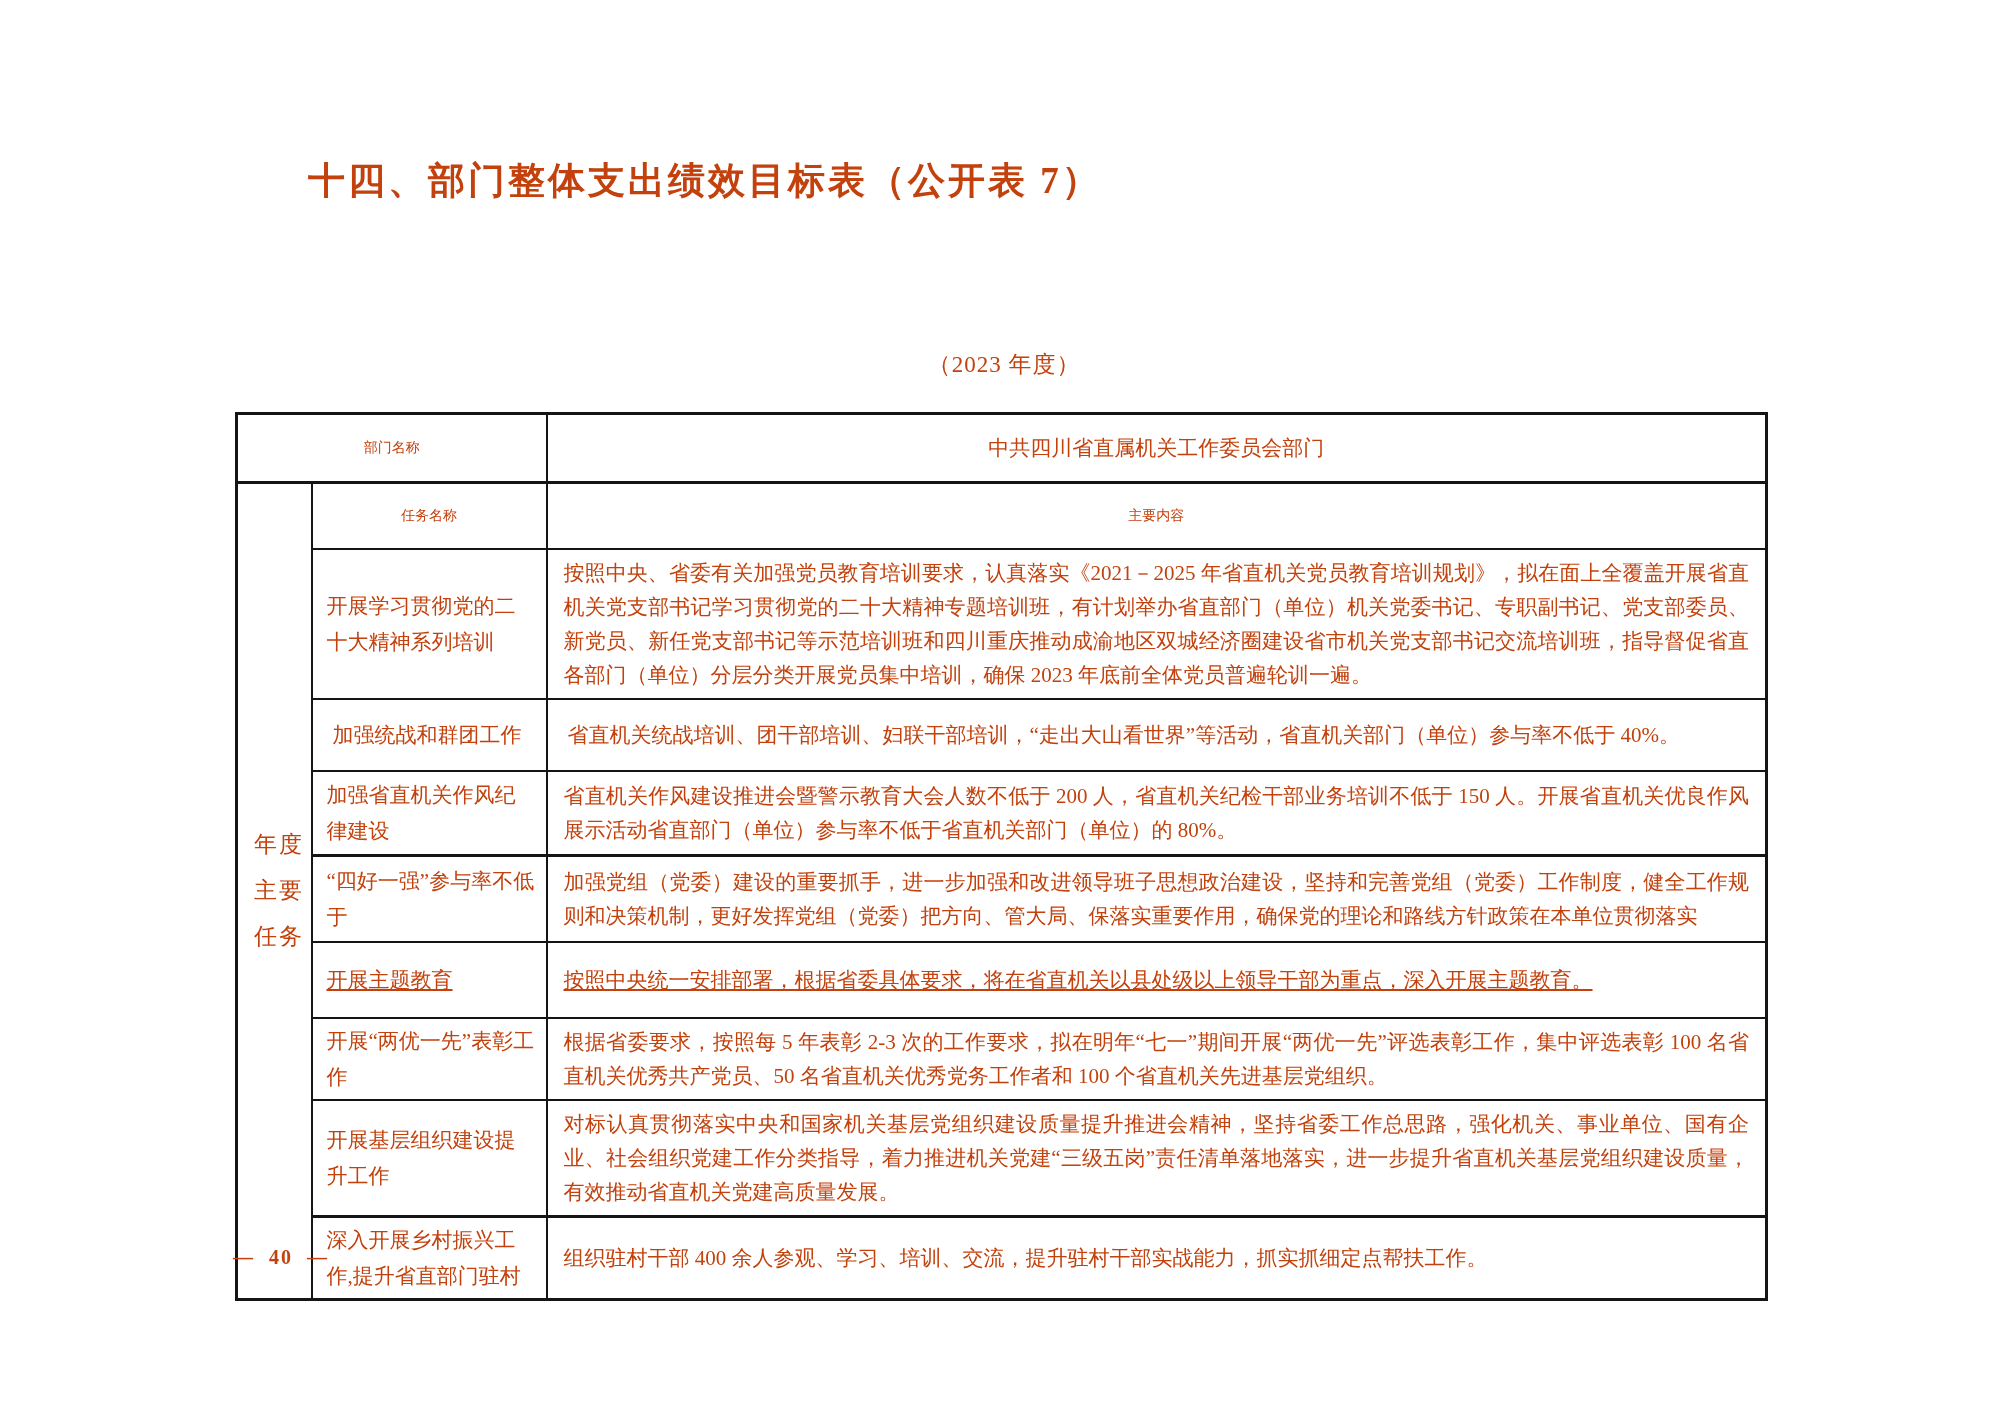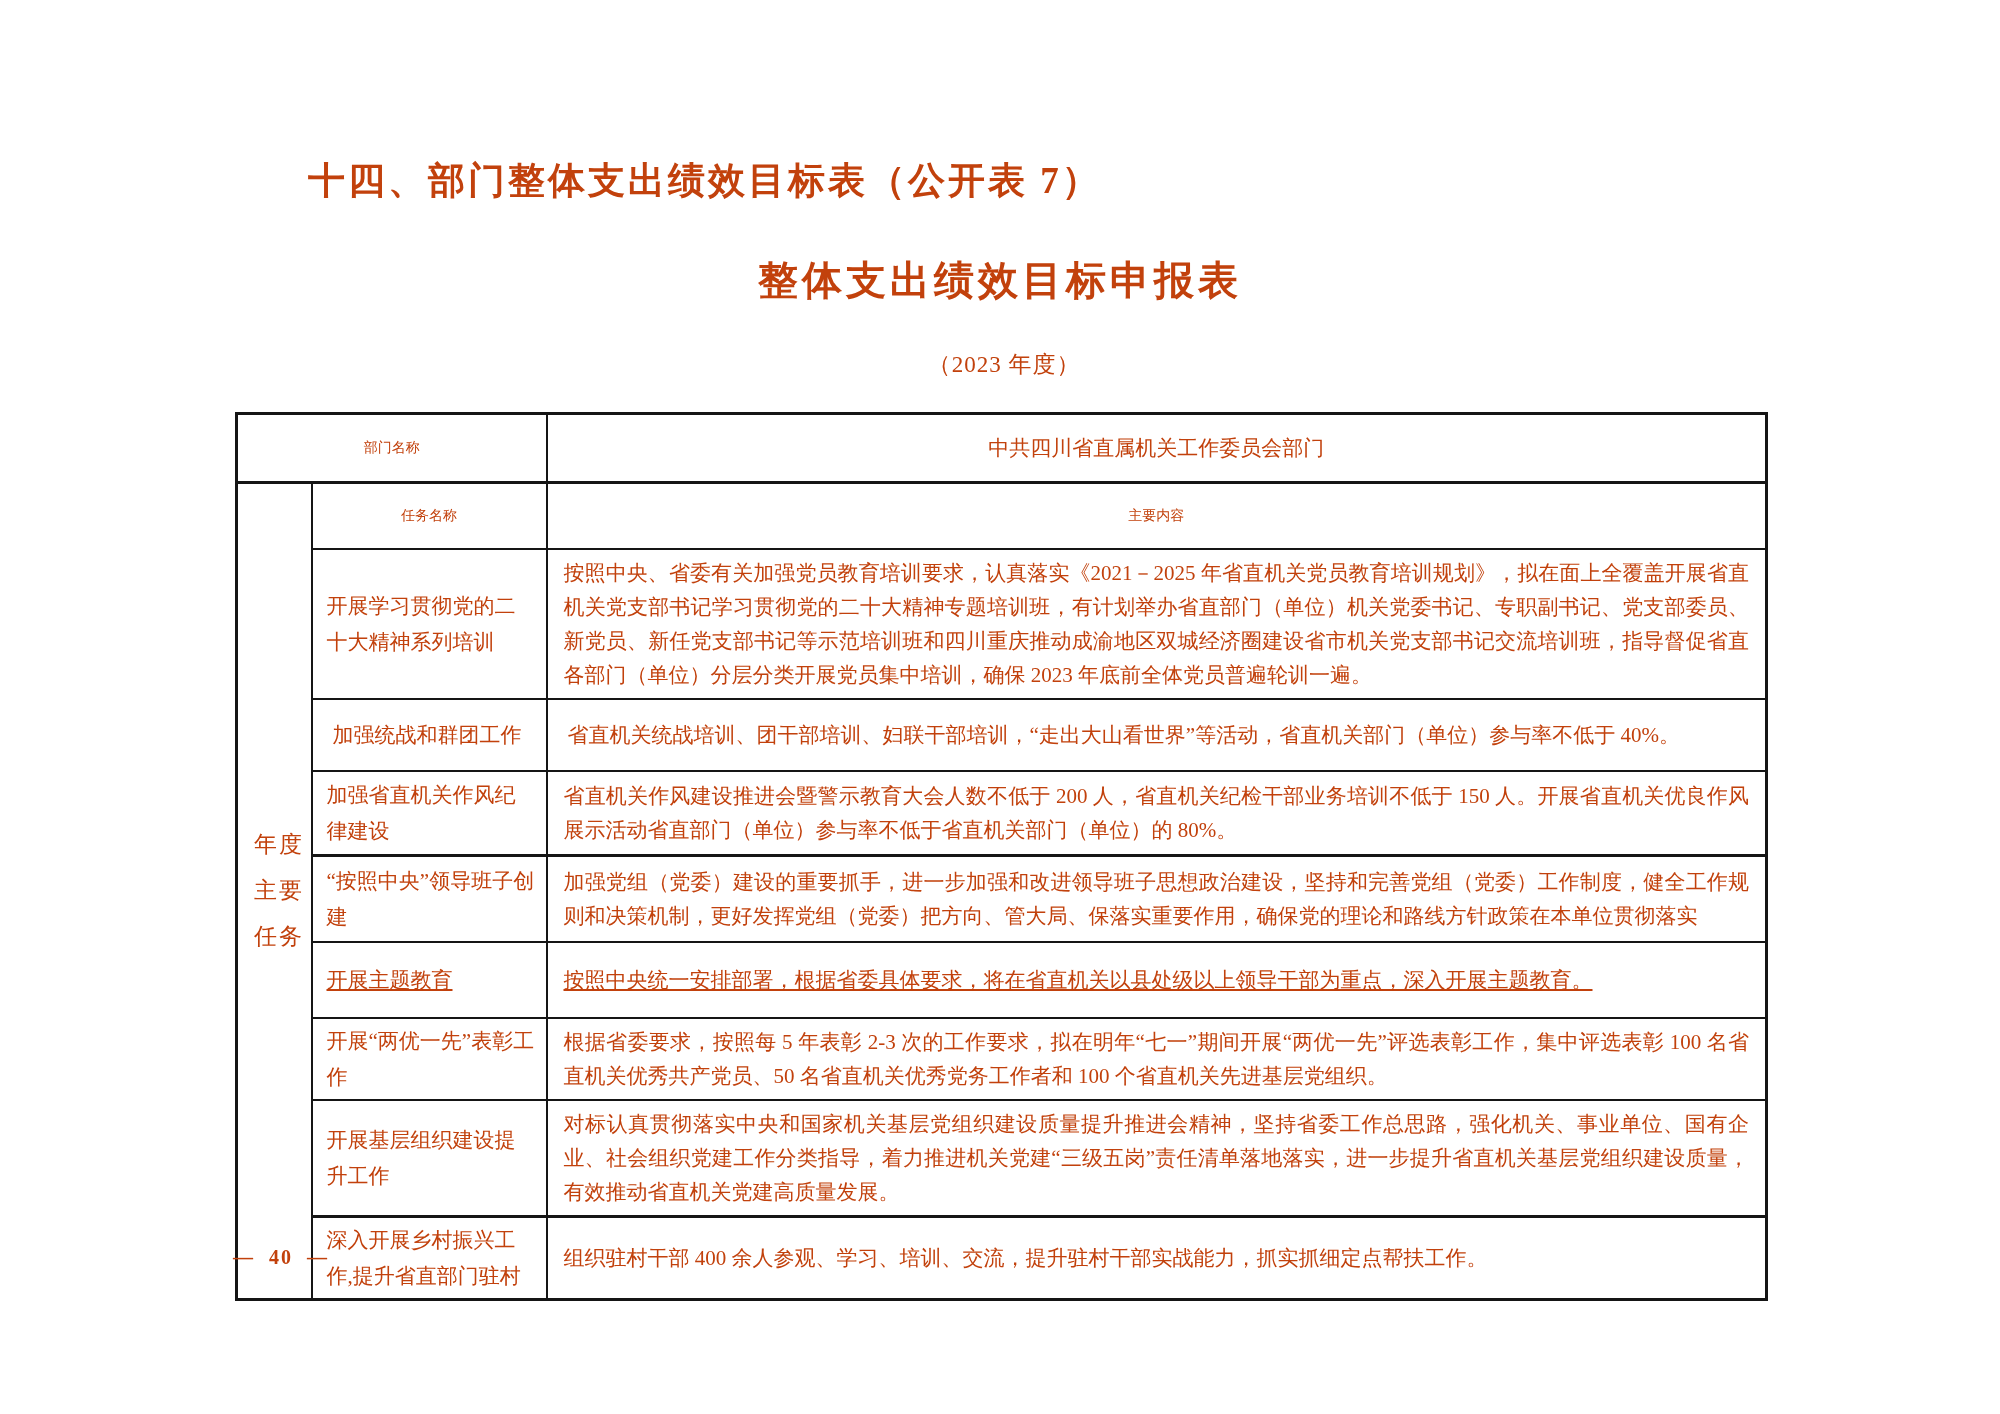--- a/index.html
+++ b/index.html
@@ -66,21 +66,20 @@
     font-size:20px;font-weight:bold;letter-spacing:2px;
     white-space:pre;
   }
 </style>
 </head>
 <body>
 
 <div id="page">
 
   <div class="section-title">十四、部门整体支出绩效目标表（公开表 7）</div>
-  <div class="form-title">整体支出绩效目标申报表</div>
   <div class="form-year">（2023 年度）</div>
 
   <table class="main">
     <colgroup>
       <col class="c-group">
         <col class="c-task">
         <col class="c-content">
     </colgroup>
 
     <tbody>
@@ -106,21 +105,21 @@
       <td class="task-cell">加强统战和群团工作</td>
       <td class="content-cell">省直机关统战培训、团干部培训、妇联干部培训，“走出大山看世界”等活动，省直机关部门（单位）参与率不低于 40%。</td>
     </tr>
 
     <tr class="r3">
       <td class="task-cell">加强省直机关作风纪律建设</td>
       <td class="content-cell">省直机关作风建设推进会暨警示教育大会人数不低于 200 人，省直机关纪检干部业务培训不低于 150 人。开展省直机关优良作风展示活动省直部门（单位）参与率不低于省直机关部门（单位）的 80%。</td>
     </tr>
 
     <tr class="r4">
-      <td class="task-cell thick-t">“按照中央”领导班子创建</td>
+      <td class="task-cell thick-t">“四好一强”参与率不低于</td>
       <td class="content-cell thick-t">加强党组（党委）建设的重要抓手，进一步加强和改进领导班子思想政治建设，坚持和完善党组（党委）工作制度，健全工作规则和决策机制，更好发挥党组（党委）把方向、管大局、保落实重要作用，确保党的理论和路线方针政策在本单位贯彻落实</td>
     </tr>
 
     <tr class="r5">
       <td class="task-cell">开展主题教育</td>
       <td class="content-cell">按照中央统一安排部署，根据省委具体要求，将在省直机关以县处级以上领导干部为重点，深入开展主题教育。</td>
     </tr>
 
     <tr class="r6">
       <td class="task-cell">开展“两优一先”表彰工作</td>

